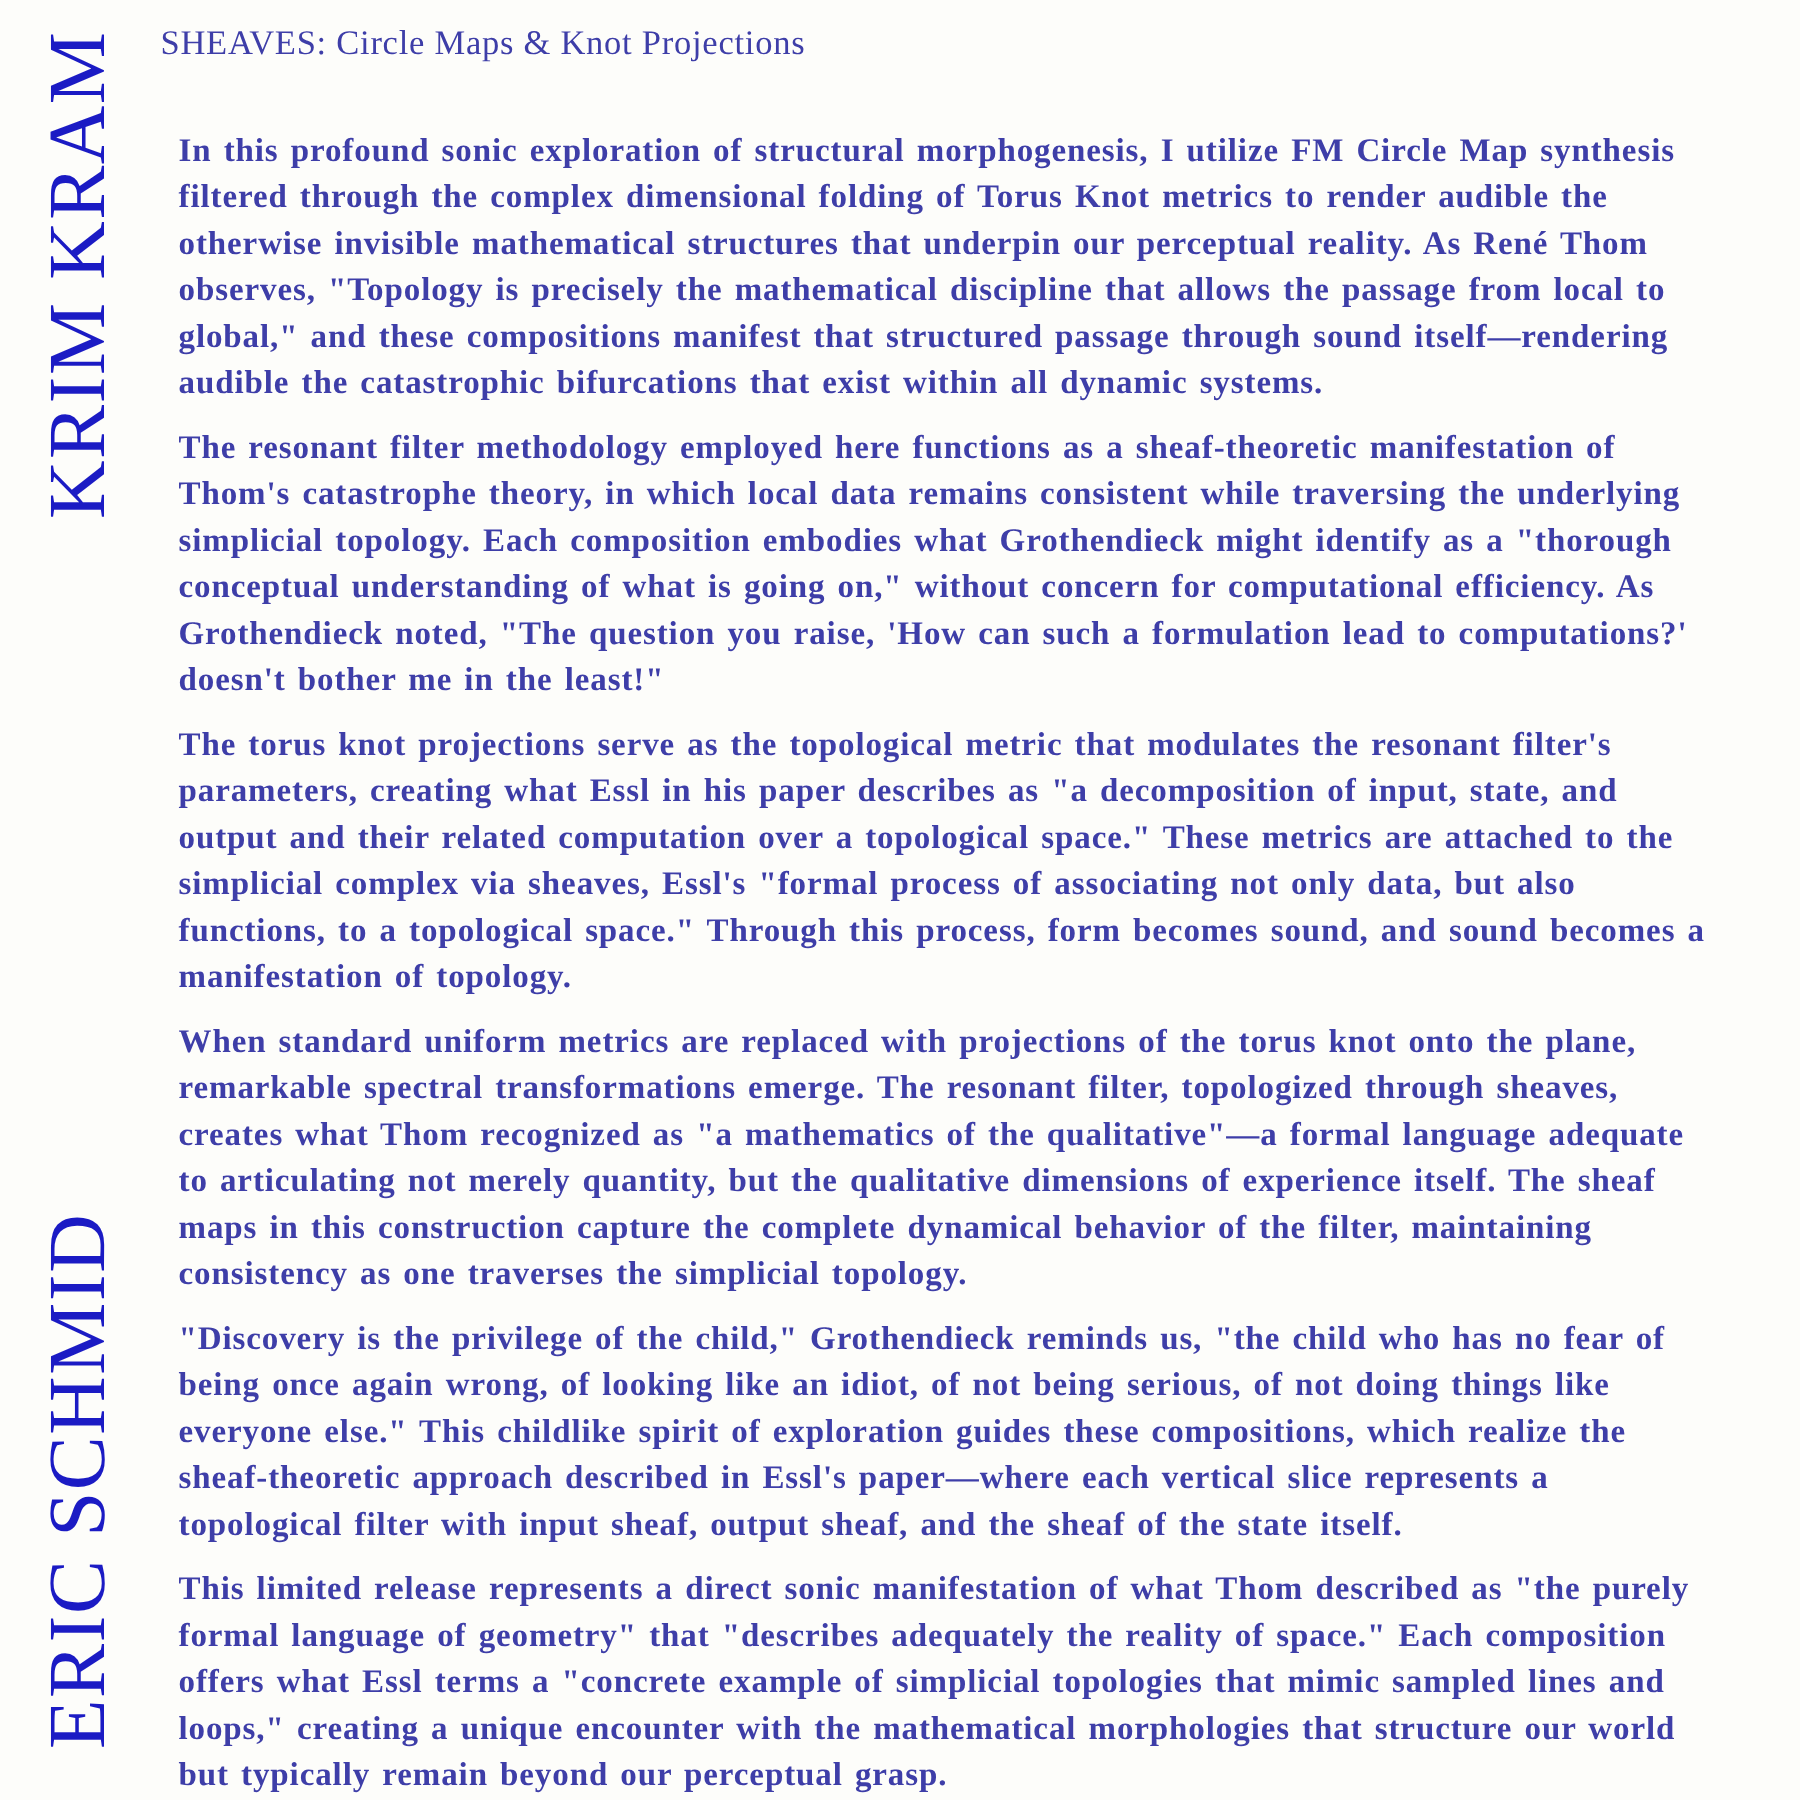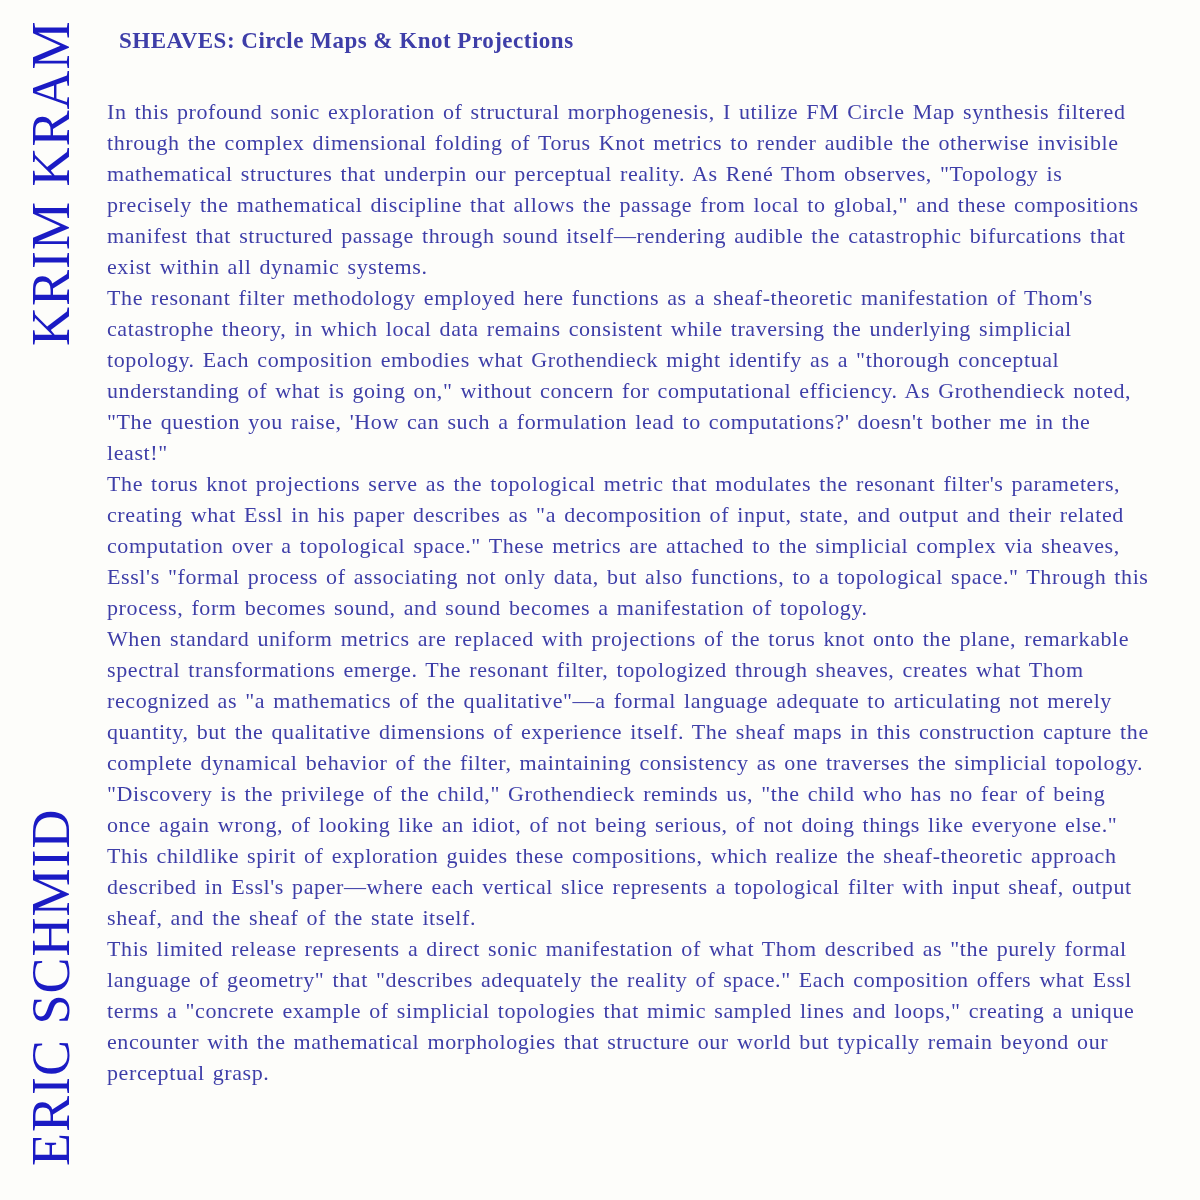--- a/index.html
+++ b/index.html
@@ -26,34 +26,34 @@
   .v-label.bottom { left: 22px; top: 784px; height: 382px; }
   .article {
     position: absolute;
     left: 107px;
     top: 14px;
     width: 1048px;
     color: #3e3ea8;
   }
   .article h1 {
     font-size: 23px;
-    font-weight: bold;
-    margin: 12px;
+    font-weight: normal;
+    margin: 0;
     line-height: 30px;
     letter-spacing: 0.5px;
   }
   .article-body {
     margin-top: 40px;
     font-size: 22px;
     line-height: 31px;
     letter-spacing: 0.6px;
     word-spacing: 2px;
     text-align: left;
   }
-  .article-body p { margin: 0; }
+  .article-body p { margin: 12px; font-weight: bold; }
 </style>
 </head>
 <body>
 
 <div class="v-label top">KRIM KRAM</div>
 
 <div class="v-label bottom">ERIC SCHMID</div>
 
 <div class="article">
   <h1>SHEAVES: Circle Maps &amp; Knot Projections</h1>

